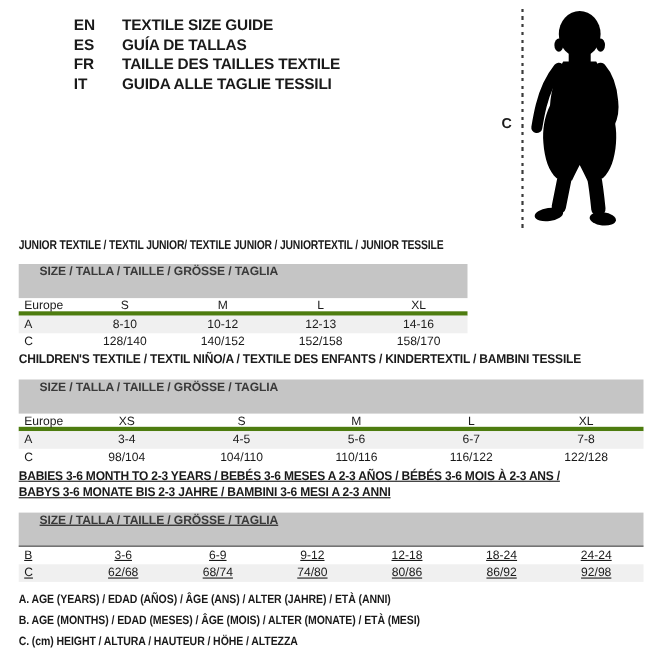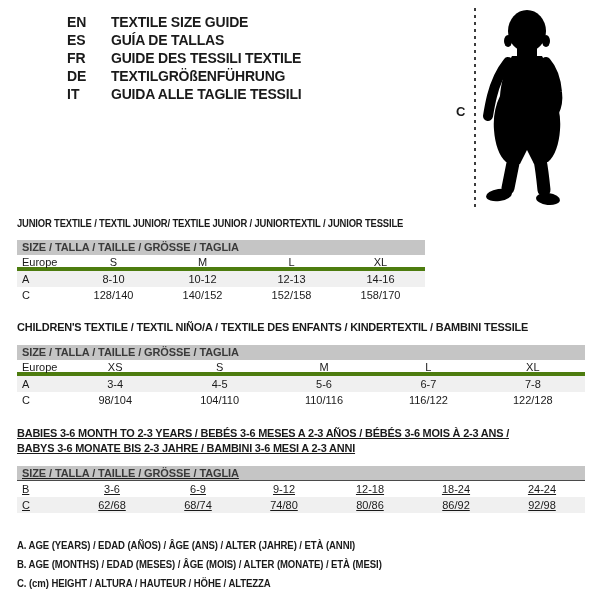--- a/index.html
+++ b/index.html
@@ -40,22 +40,22 @@
   }
   .t-junior .titles div { transform:scaleX(0.82); }
   .t-children .titles div { transform:scaleX(0.95); }
   .t-babies .titles div { transform:scaleX(0.95); }
 
   .t-junior .tbl { margin-top:9px; }
   .t-children .tbl { margin-top:10px; }
   .t-babies .tbl { margin-top:10px; }
 
   .size-bar {
-    height:15px; line-height:15px; background:#c5c5c5; color:#3a3a3a;
-    font-weight:bold; font-size:11px; padding-left:5px; letter-spacing:-0.1px;
+    height:31px; line-height:15px; background:#c5c5c5; color:#3a3a3a;
+    font-weight:bold; font-size:11px; padding-left:19px; letter-spacing:-0.1px;
     white-space:nowrap;
   }
   .t-babies .size-bar { border-bottom:1px solid #4a4a4a; }
 
   .row { display:flex; height:16px; line-height:16px; font-size:11px; }
   .row.sizes { border-bottom:4px solid #4d7c0f; line-height:15px; }
   .row.shaded { background:#f0f0f0; }
   .cell-label { flex:0 0 auto; padding-left:5px; text-align:left; }
   .t-junior .cell-label { width:52px; }
   .t-children .cell-label { width:46px; }
@@ -78,25 +78,21 @@
       <div class="lang-row">
         <span class="lang-code">EN</span>
         <span class="lang-title">TEXTILE SIZE GUIDE</span>
       </div>
       <div class="lang-row">
         <span class="lang-code">ES</span>
         <span class="lang-title">GUÍA DE TALLAS</span>
       </div>
       <div class="lang-row">
         <span class="lang-code">FR</span>
-        <span class="lang-title">GUIDE DES TESSILI TEXTILE</span>
-      </div>
-      <div class="lang-row">
-        <span class="lang-code">DE</span>
-        <span class="lang-title">TEXTILGRÖßENFÜHRUNG</span>
+        <span class="lang-title">TAILLE DES TAILLES TEXTILE</span>
       </div>
       <div class="lang-row">
         <span class="lang-code">IT</span>
         <span class="lang-title">GUIDA ALLE TAGLIE TESSILI</span>
       </div>
     </div>
 
   <span class="c-label">C</span>
   <div class="dashes"></div>
   <svg class="baby" viewBox="0 0 90 200" xmlns="http://www.w3.org/2000/svg">

